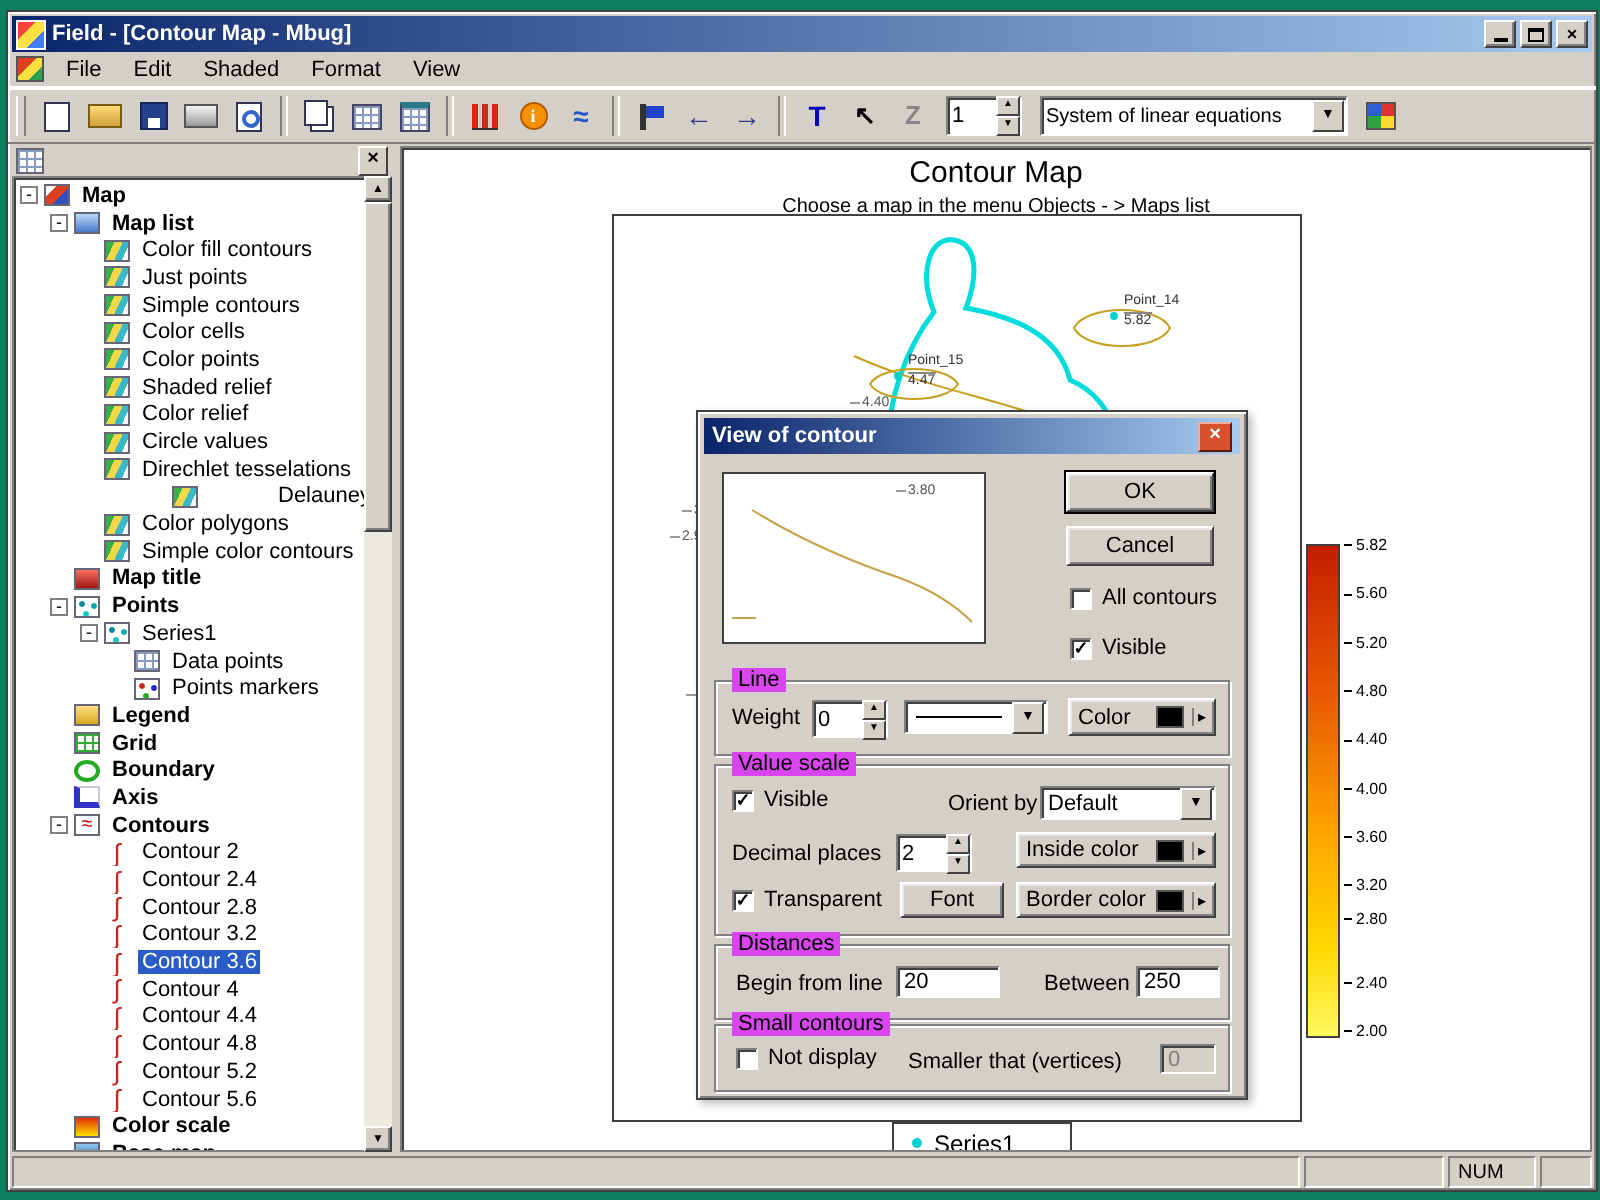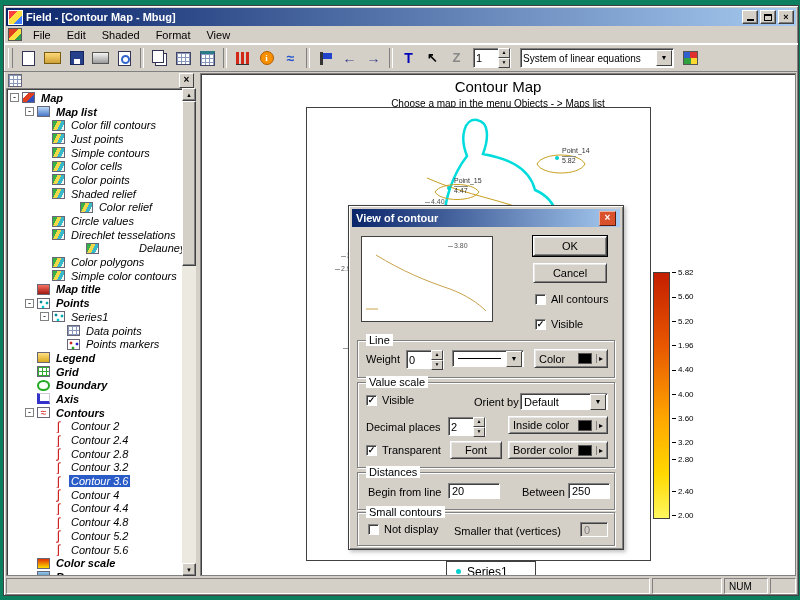--- a/index.html
+++ b/index.html
@@ -103,21 +103,21 @@
   .ti.legend-icon{background:linear-gradient(#ffe080,#d8a820);}
   .ti.grid-icon{background-color:#fff;background-image:linear-gradient(#3a3 1px,transparent 1px),linear-gradient(90deg,#3a3 1px,transparent 1px);background-size:4px 4px;}
   .ti.boundary-icon{background:#fff;border-radius:50%;border:2px solid #2a2;}
   .ti.axis-icon{background:#fff;border:1px solid #ccd;border-left:3px solid #33c;border-bottom:3px solid #33c;}
   .ti.contours-icon{background:#fff;}
   .ti.contours-icon::before{content:"≈";display:block;color:#c00;font-size:10px;line-height:9px;text-align:center;}
   .ti.contour-icon{background:transparent;border:none;}
   .ti.contour-icon::before{content:"∫";display:block;color:#c22;font-size:13px;line-height:11px;text-align:center;}
   .ti.color-scale-icon{background:linear-gradient(#e03000,#ffe000);}
   .ti.base-map-icon{background:linear-gradient(#90c8f0,#305880);}
-  .tree-label{padding:0 2px;font-style:italic;}
+  .tree-label{padding:0 2px;}
   .tree-label.bold{font-weight:bold;}
   .tree-label.selected{background:#2a5cc8;color:#fff;}
 
   .vscroll{position:absolute;right:0;top:15px;bottom:0;width:14px;background:#ece9e0;}
   .sb-btn{position:absolute;left:0;width:14px;height:13px;background:#d4d0c8;border:1px solid;
     border-color:#fff #404040 #404040 #fff;box-shadow:inset -1px -1px 0 #808080;
     font-size:6px;line-height:12px;text-align:center;color:#000;box-sizing:border-box;}
   .sb-btn.up{top:0;}
   .sb-btn.down{bottom:0;}
   .sb-thumb{position:absolute;left:0;top:13px;width:14px;height:165px;background:#d4d0c8;border:1px solid;
@@ -173,21 +173,21 @@
     box-shadow:inset 1px 1px 0 #e8e8e8, inset -1px -1px 0 #808080;
     font:11px "Liberation Sans",sans-serif;color:#000;display:flex;align-items:center;justify-content:center;padding:0;}
   .default-btn{box-shadow:0 0 0 1px #000, inset 1px 1px 0 #e8e8e8, inset -1px -1px 0 #808080;text-align:right;}
   .cb{position:absolute;display:flex;align-items:center;gap:5px;}
   .cb-box{width:11px;height:11px;background:#fff;border:1px solid #808080;border-right-color:#fff;border-bottom-color:#fff;
     box-shadow:inset 1px 1px 0 #404040;box-sizing:border-box;flex:none;
     font-size:9px;line-height:9px;text-align:center;font-weight:bold;color:#000;}
   .cb-box.checked::before{content:"✓";}
   .cb-text{font-size:11px;white-space:nowrap;}
   .group{position:absolute;border:1px solid #808080;box-shadow:inset 1px 1px 0 #fff,1px 1px 0 #fff;}
-  .group-label{position:absolute;top:-7px;left:8px;background:#ffffff;padding:0 3px;font-size:11px;}
+  .group-label{position:absolute;top:-7px;left:8px;background:#d946ef;padding:0 3px;font-size:11px;}
   .lbl{position:absolute;font-size:11px;white-space:nowrap;}
   .spin{position:absolute;display:flex;align-items:center;height:17px;background:#fff;
     border:1px solid #808080;border-right-color:#fff;border-bottom-color:#fff;box-shadow:inset 1px 1px 0 #404040;}
   .combo{position:absolute;display:flex;align-items:center;height:17px;background:#fff;
     border:1px solid #808080;border-right-color:#fff;border-bottom-color:#fff;box-shadow:inset 1px 1px 0 #404040;box-sizing:border-box;}
   .combo .combo-text{flex:1;font-size:11px;padding:0 3px;white-space:nowrap;overflow:hidden;}
   .line-sample{flex:1;height:1px;background:#000;margin:0 5px;}
   .txt{position:absolute;background:#fff;border:1px solid #808080;border-right-color:#fff;border-bottom-color:#fff;
     box-shadow:inset 1px 1px 0 #404040;font:11px "Liberation Sans",sans-serif;padding:0 3px;outline:none;box-sizing:border-box;}
   .txt.disabled{background:#d4d0c8;color:#808080;}
@@ -342,21 +342,21 @@
               <div class="tree-row" style="padding-left: 33px;">
                 <span class="expand-spacer"></span>
                 <span class="ti map-variant-icon"></span>
                 <span class="tree-label">Color points</span>
               </div>
               <div class="tree-row" style="padding-left: 33px;">
                 <span class="expand-spacer"></span>
                 <span class="ti map-variant-icon"></span>
                 <span class="tree-label">Shaded relief</span>
               </div>
-              <div class="tree-row" style="padding-left: 33px; justify-content: center;">
+              <div class="tree-row" style="padding-left: 33px;">
                 <span class="expand-spacer"></span>
                 <span class="ti map-variant-icon"></span>
                 <span class="tree-label">Color relief</span>
               </div>
               <div class="tree-row" style="padding-left: 33px;">
                 <span class="expand-spacer"></span>
                 <span class="ti map-variant-icon"></span>
                 <span class="tree-label">Circle values</span>
               </div>
               <div class="tree-row" style="padding-left: 33px;">
@@ -531,21 +531,21 @@
               <span class="map-label" style="left: 36px; top: 236px;">3.44</span>
             </div>
         </div>
 
         <div class="color-scale">
           <div class="cs-bar"></div>
           <div class="cs-labels">
               <div class="cs-label" style="top: -4px;">5.82</div>
               <div class="cs-label" style="top: 20.3px;">5.60</div>
               <div class="cs-label" style="top: 44.6px;">5.20</div>
-              <div class="cs-label" style="top: 68.9px;">1.96</div>
+              <div class="cs-label" style="top: 68.9px;">4.80</div>
               <div class="cs-label" style="top: 93.2px;">4.40</div>
               <div class="cs-label" style="top: 117.5px;">4.00</div>
               <div class="cs-label" style="top: 141.8px;">3.60</div>
               <div class="cs-label" style="top: 166.1px;">3.20</div>
               <div class="cs-label" style="top: 183px;">2.80</div>
               <div class="cs-label" style="top: 214.7px;">2.40</div>
               <div class="cs-label" style="top: 239px;">2.00</div>
             </div>
         </div>
 

